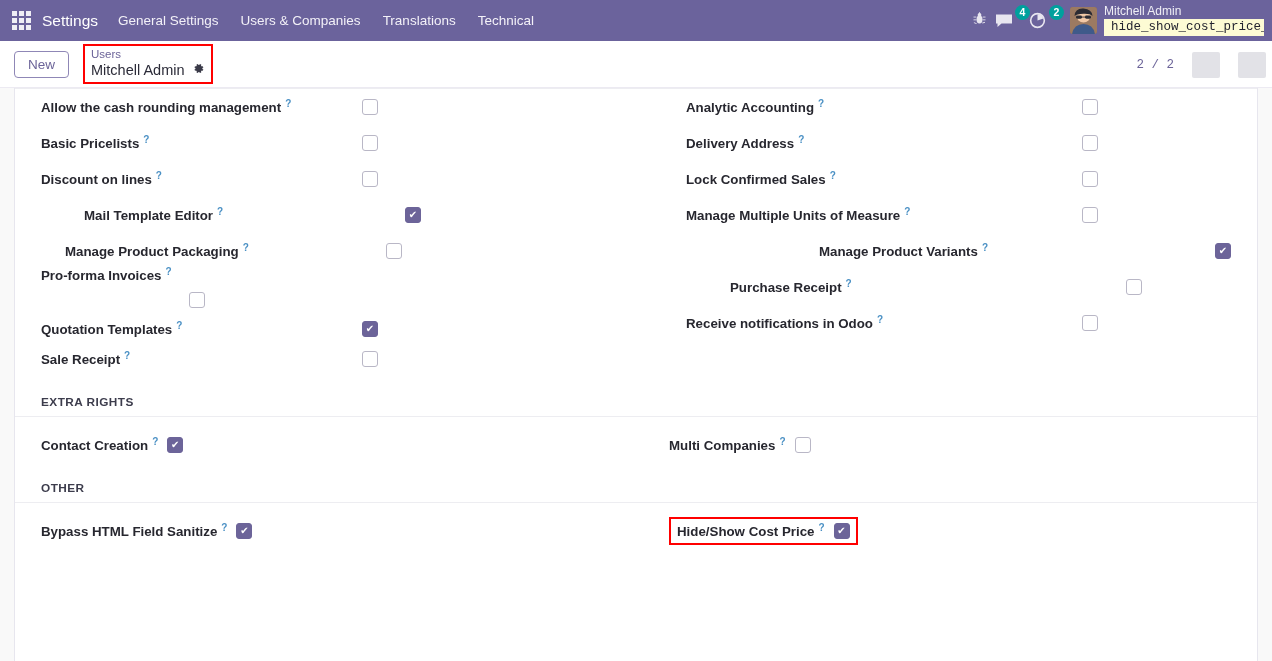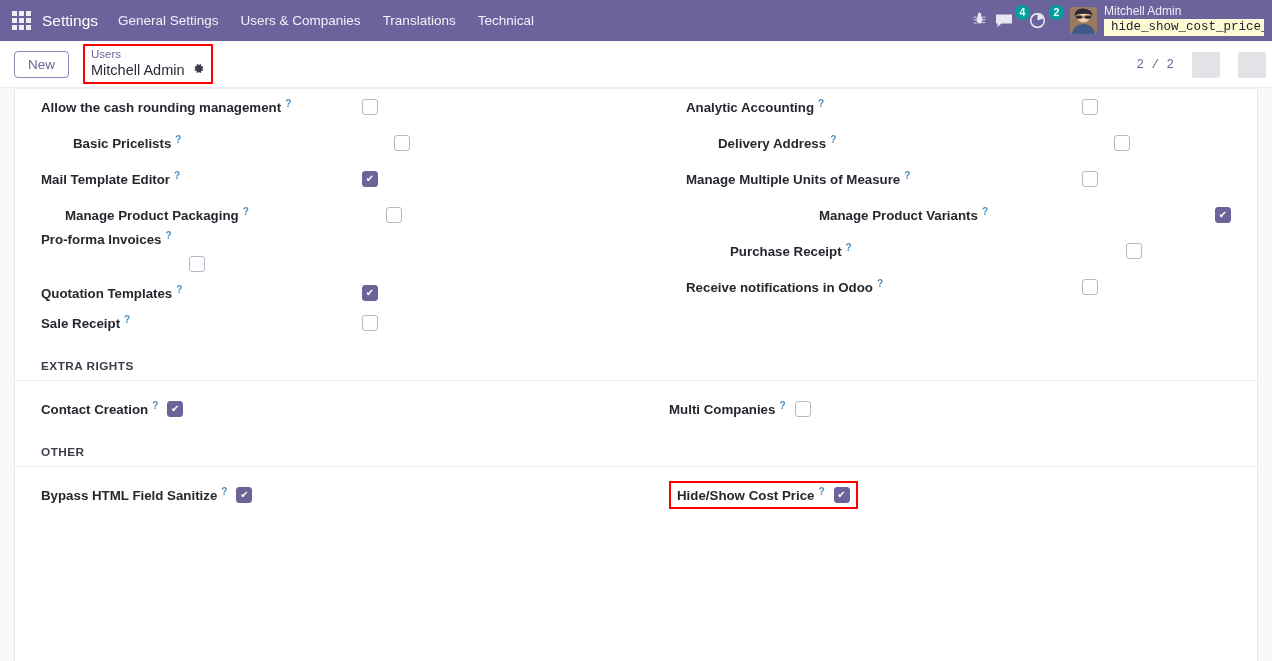--- a/index.html
+++ b/index.html
@@ -335,37 +335,51 @@
             </div>
           </div>
           <div style="display: flex; align-items: center;">
             <div class="inline-field">
               <span class="field-label" style="width: 387px;">Analytic Accounting<span class="help">?</span></span>
               <span class="cb"></span>
             </div>
           </div>
         </div>
         <div class="inline-row">
-          <div style="width: 645px; display: flex; align-items: center; margin-left: 32px;">
+          <div style="width: 645px; display: flex; align-items: center;">
             <div class="inline-field" style="width: auto;">
               <span class="field-label" style="width: 312px;">Basic Pricelists<span class="help">?</span></span>
               <span class="cb"></span>
             </div>
           </div>
           <div style="display: flex; align-items: center;">
             <div class="inline-field">
               <span class="field-label" style="width: 387px;">Delivery Address<span class="help">?</span></span>
               <span class="cb"></span>
             </div>
           </div>
         </div>
         <div class="inline-row">
           <div style="width: 645px; display: flex; align-items: center;">
             <div class="inline-field" style="width: auto;">
-              <span class="field-label" style="width: 312px;">Mail Template Editor<span class="help">?</span></span>
+              <span class="field-label" style="width: 312px;">Discount on lines<span class="help">?</span></span>
+              <span class="cb"></span>
+            </div>
+          </div>
+          <div style="display: flex; align-items: center;">
+            <div class="inline-field">
+              <span class="field-label" style="width: 387px;">Lock Confirmed Sales<span class="help">?</span></span>
+              <span class="cb"></span>
+            </div>
+          </div>
+        </div>
+        <div class="inline-row">
+          <div style="width: 645px; display: flex; align-items: center;">
+            <div class="inline-field" style="width: auto;">
+              <span class="field-label" style="width: 312px; margin-left: 43px;">Mail Template Editor<span class="help">?</span></span>
               <span class="cb on"></span>
             </div>
           </div>
           <div style="display: flex; align-items: center;">
             <div class="inline-field">
               <span class="field-label" style="width: 387px;">Manage Multiple Units of Measure<span class="help">?</span></span>
               <span class="cb"></span>
             </div>
           </div>
         </div>

